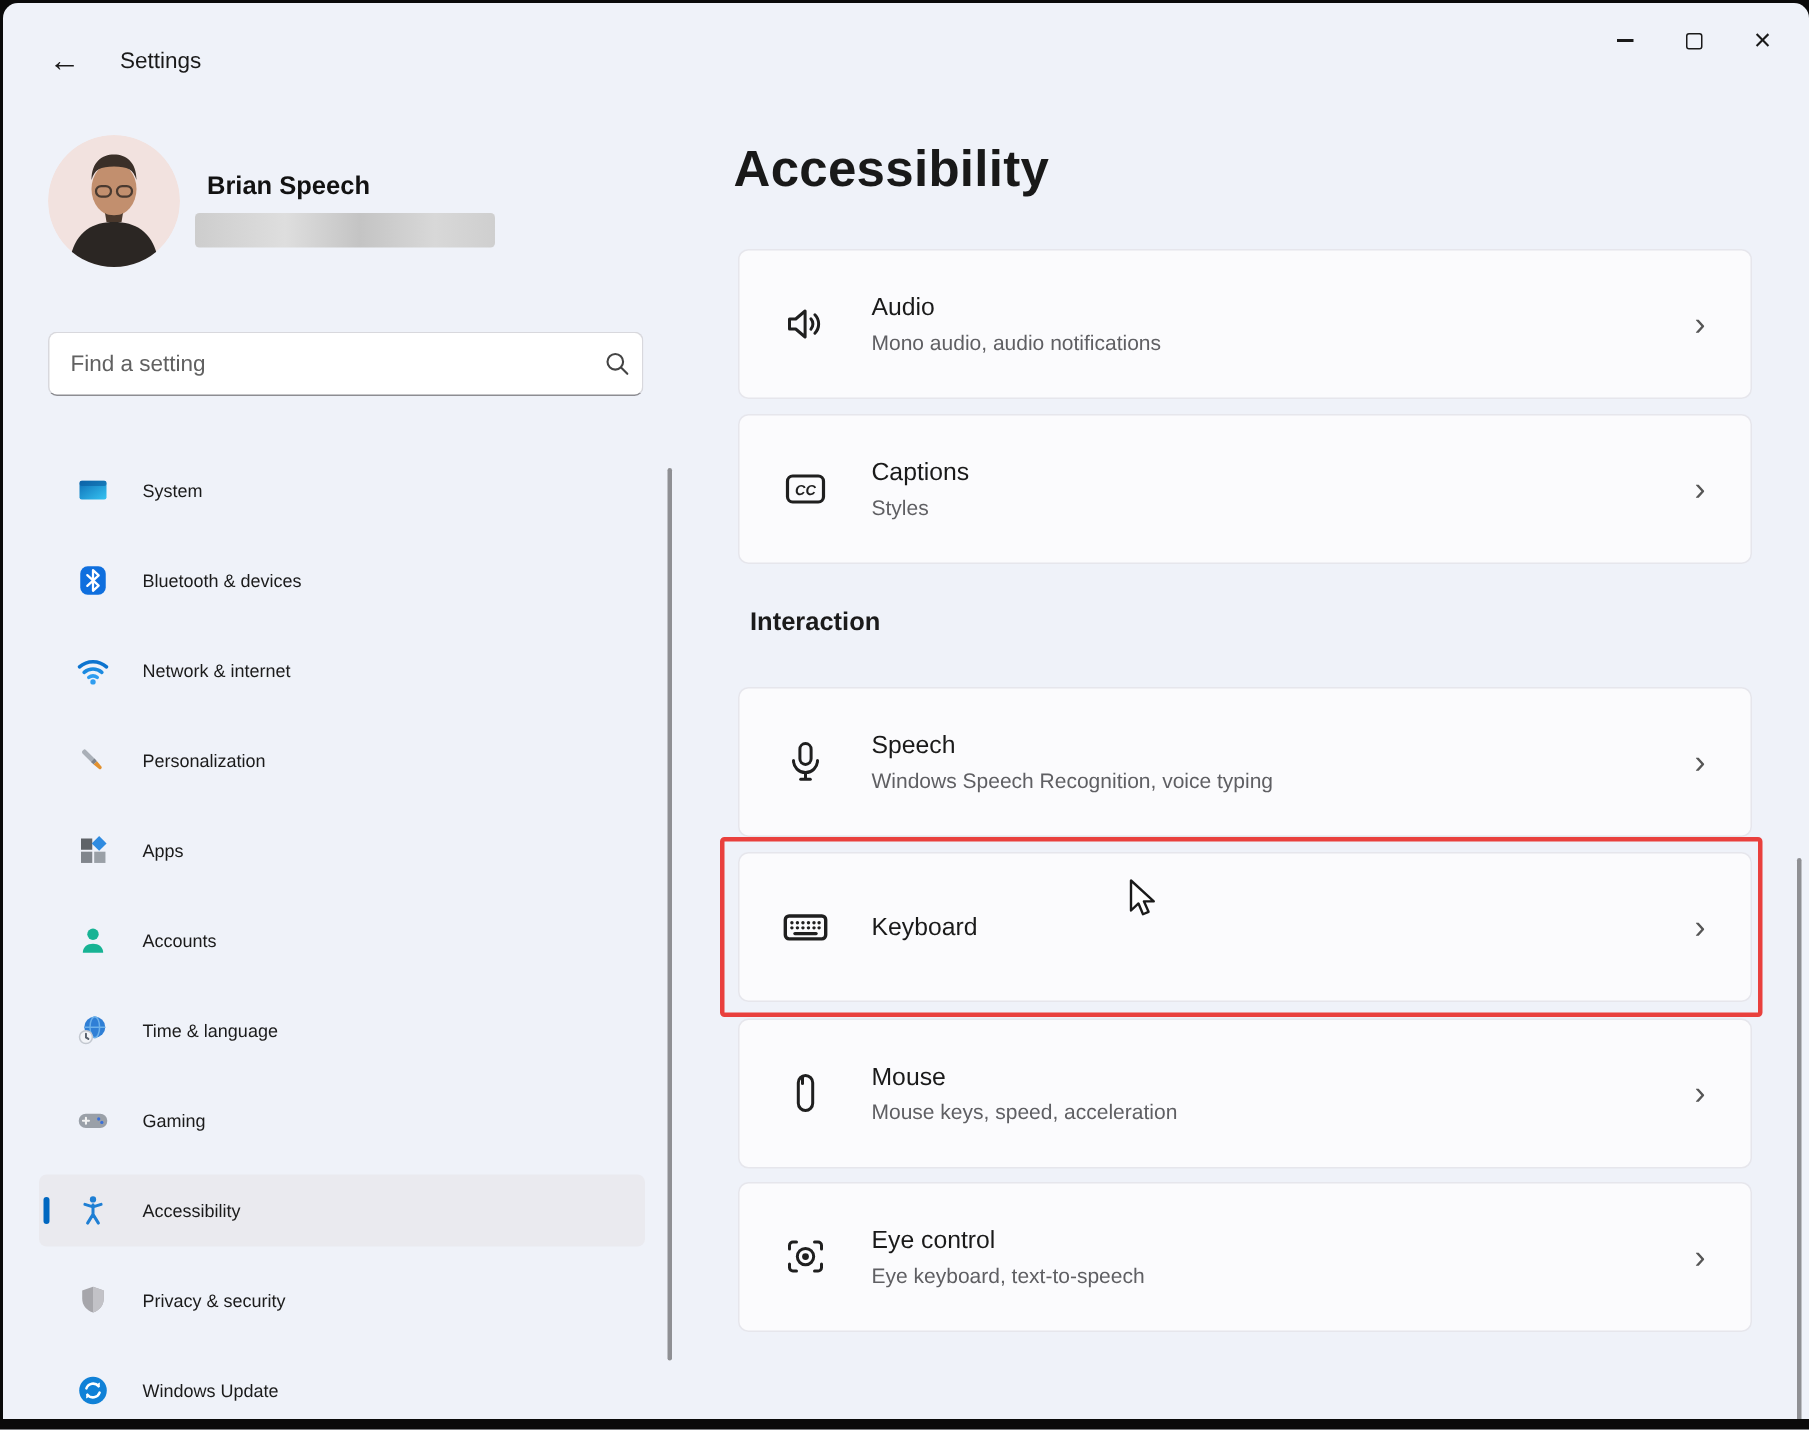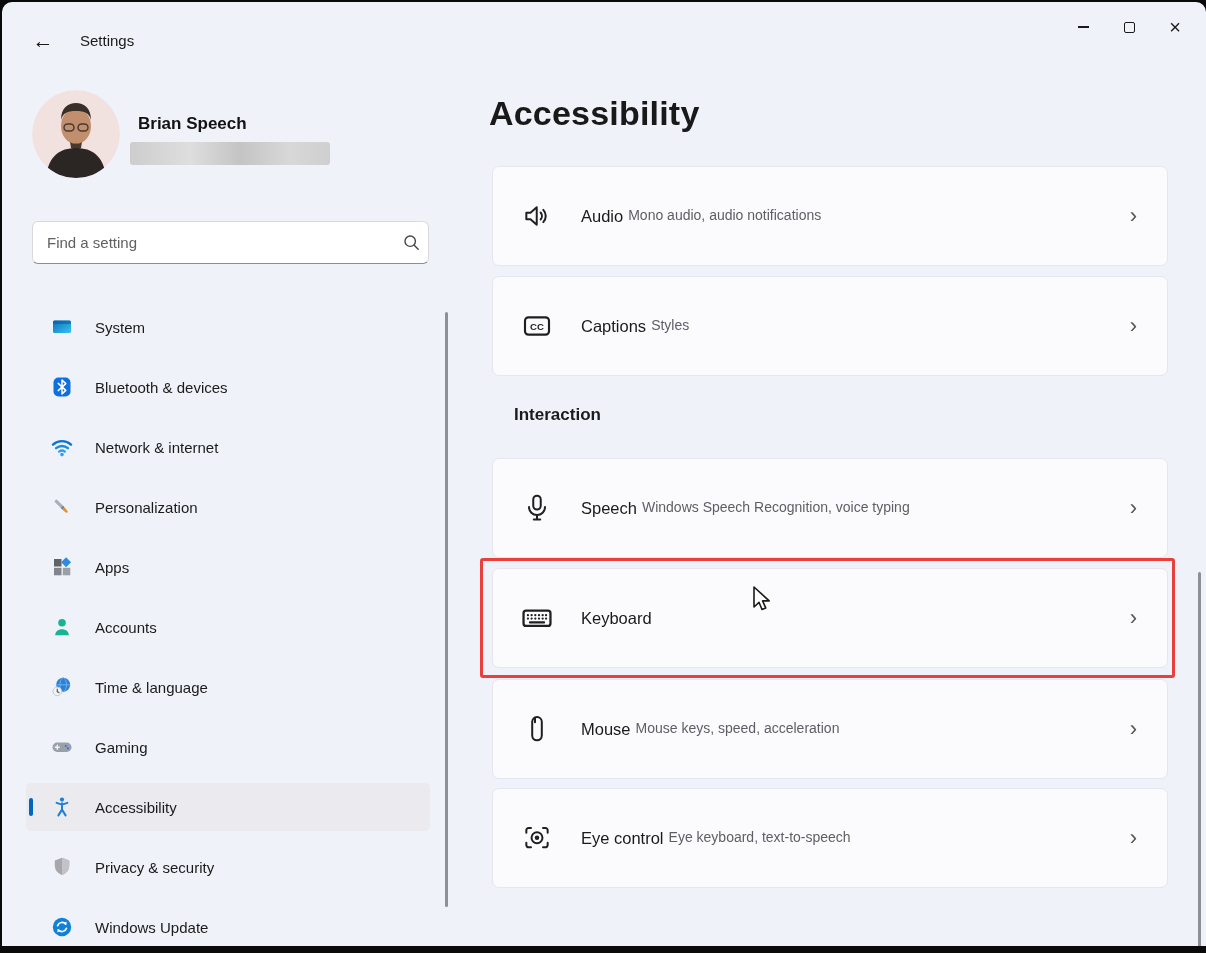--- a/index.html
+++ b/index.html
@@ -35,36 +35,36 @@
     border:1px solid #d8d8dd;border-bottom:1.5px solid #8d8d92;border-radius:6px;display:flex;align-items:center;}
   .search-box input{flex:1;border:none;outline:none;background:transparent;font-size:15px;color:#1a1a1a;
     padding:0 8px 0 14px;font-family:inherit;}
   .search-box input::placeholder{color:#616161;}
   .search-glyph{width:34px;display:flex;justify-content:center;align-items:center;}
 
   .nav{position:absolute;left:24px;top:301px;width:404px;}
   .nav-item{height:48px;margin-bottom:12px;border-radius:5px;display:flex;align-items:center;
     padding-left:25px;cursor:pointer;position:relative;}
   .nav-item .nav-icon{width:22px;height:22px;display:flex;align-items:center;justify-content:center;margin-right:22px;}
-  .nav-item .nav-label{font-size:15px;color:#1b1b1b;white-space:nowrap;}
+  .nav-item .nav-label{font-size:12px;color:#1b1b1b;white-space:nowrap;}
   .nav-item.selected{background:#eaeaef;}
   .nav-item.selected::before{content:"";position:absolute;left:3px;top:15px;width:3.5px;height:18px;
     border-radius:2px;background:var(--accent);}
   .side-scrollbar{position:absolute;left:443px;top:310px;width:2.5px;height:595px;border-radius:2px;background:#8f9094;}
 
   
   .page-title{position:absolute;left:487px;top:92px;font-size:34px;font-weight:bold;color:#191919;letter-spacing:.2px;}
   .card{position:absolute;left:490px;width:676px;height:100px;background:var(--card);
     border:1px solid var(--card-border);border-radius:7px;display:flex;align-items:center;cursor:pointer;}
-  .card-icon{width:40px;margin-left:24px;display:flex;align-items:center;justify-content:center;}
-  .card-text{margin-left:24px;display:flex;flex-direction:row;gap:5px;}
+  .card-icon{width:40px;margin-left:24px;display:flex;align-items:center;justify-content:center;font-style:italic;}
+  .card-text{margin-left:24px;display:flex;flex-direction:column;gap:5px;}
   .card-title{font-size:16.5px;color:#1a1a1a;}
   .card-sub{font-size:14px;color:var(--sub);}
   .chev{position:absolute;right:30px;top:50%;transform:translateY(-50%);font-size:22px;color:#565656;}
-  .section-header{position:absolute;left:512px;top:403px;font-size:17px;font-weight:bold;color:#1b1b1b;}
+  .section-header{position:absolute;left:498px;top:403px;font-size:17px;font-weight:bold;color:#1b1b1b;}
   .highlight-rect{position:absolute;left:478px;top:556px;width:695px;height:120px;
     border:3.5px solid var(--red);border-radius:3px;pointer-events:none;z-index:5;}
   .main-scrollbar{position:absolute;left:1196px;top:570px;width:2.5px;height:376px;border-radius:2px;background:#8f9094;}
   .cursor{position:absolute;left:748px;top:583px;z-index:9;pointer-events:none;}
 </style>
 </head>
 <body>
 
 <div class="window">
 

